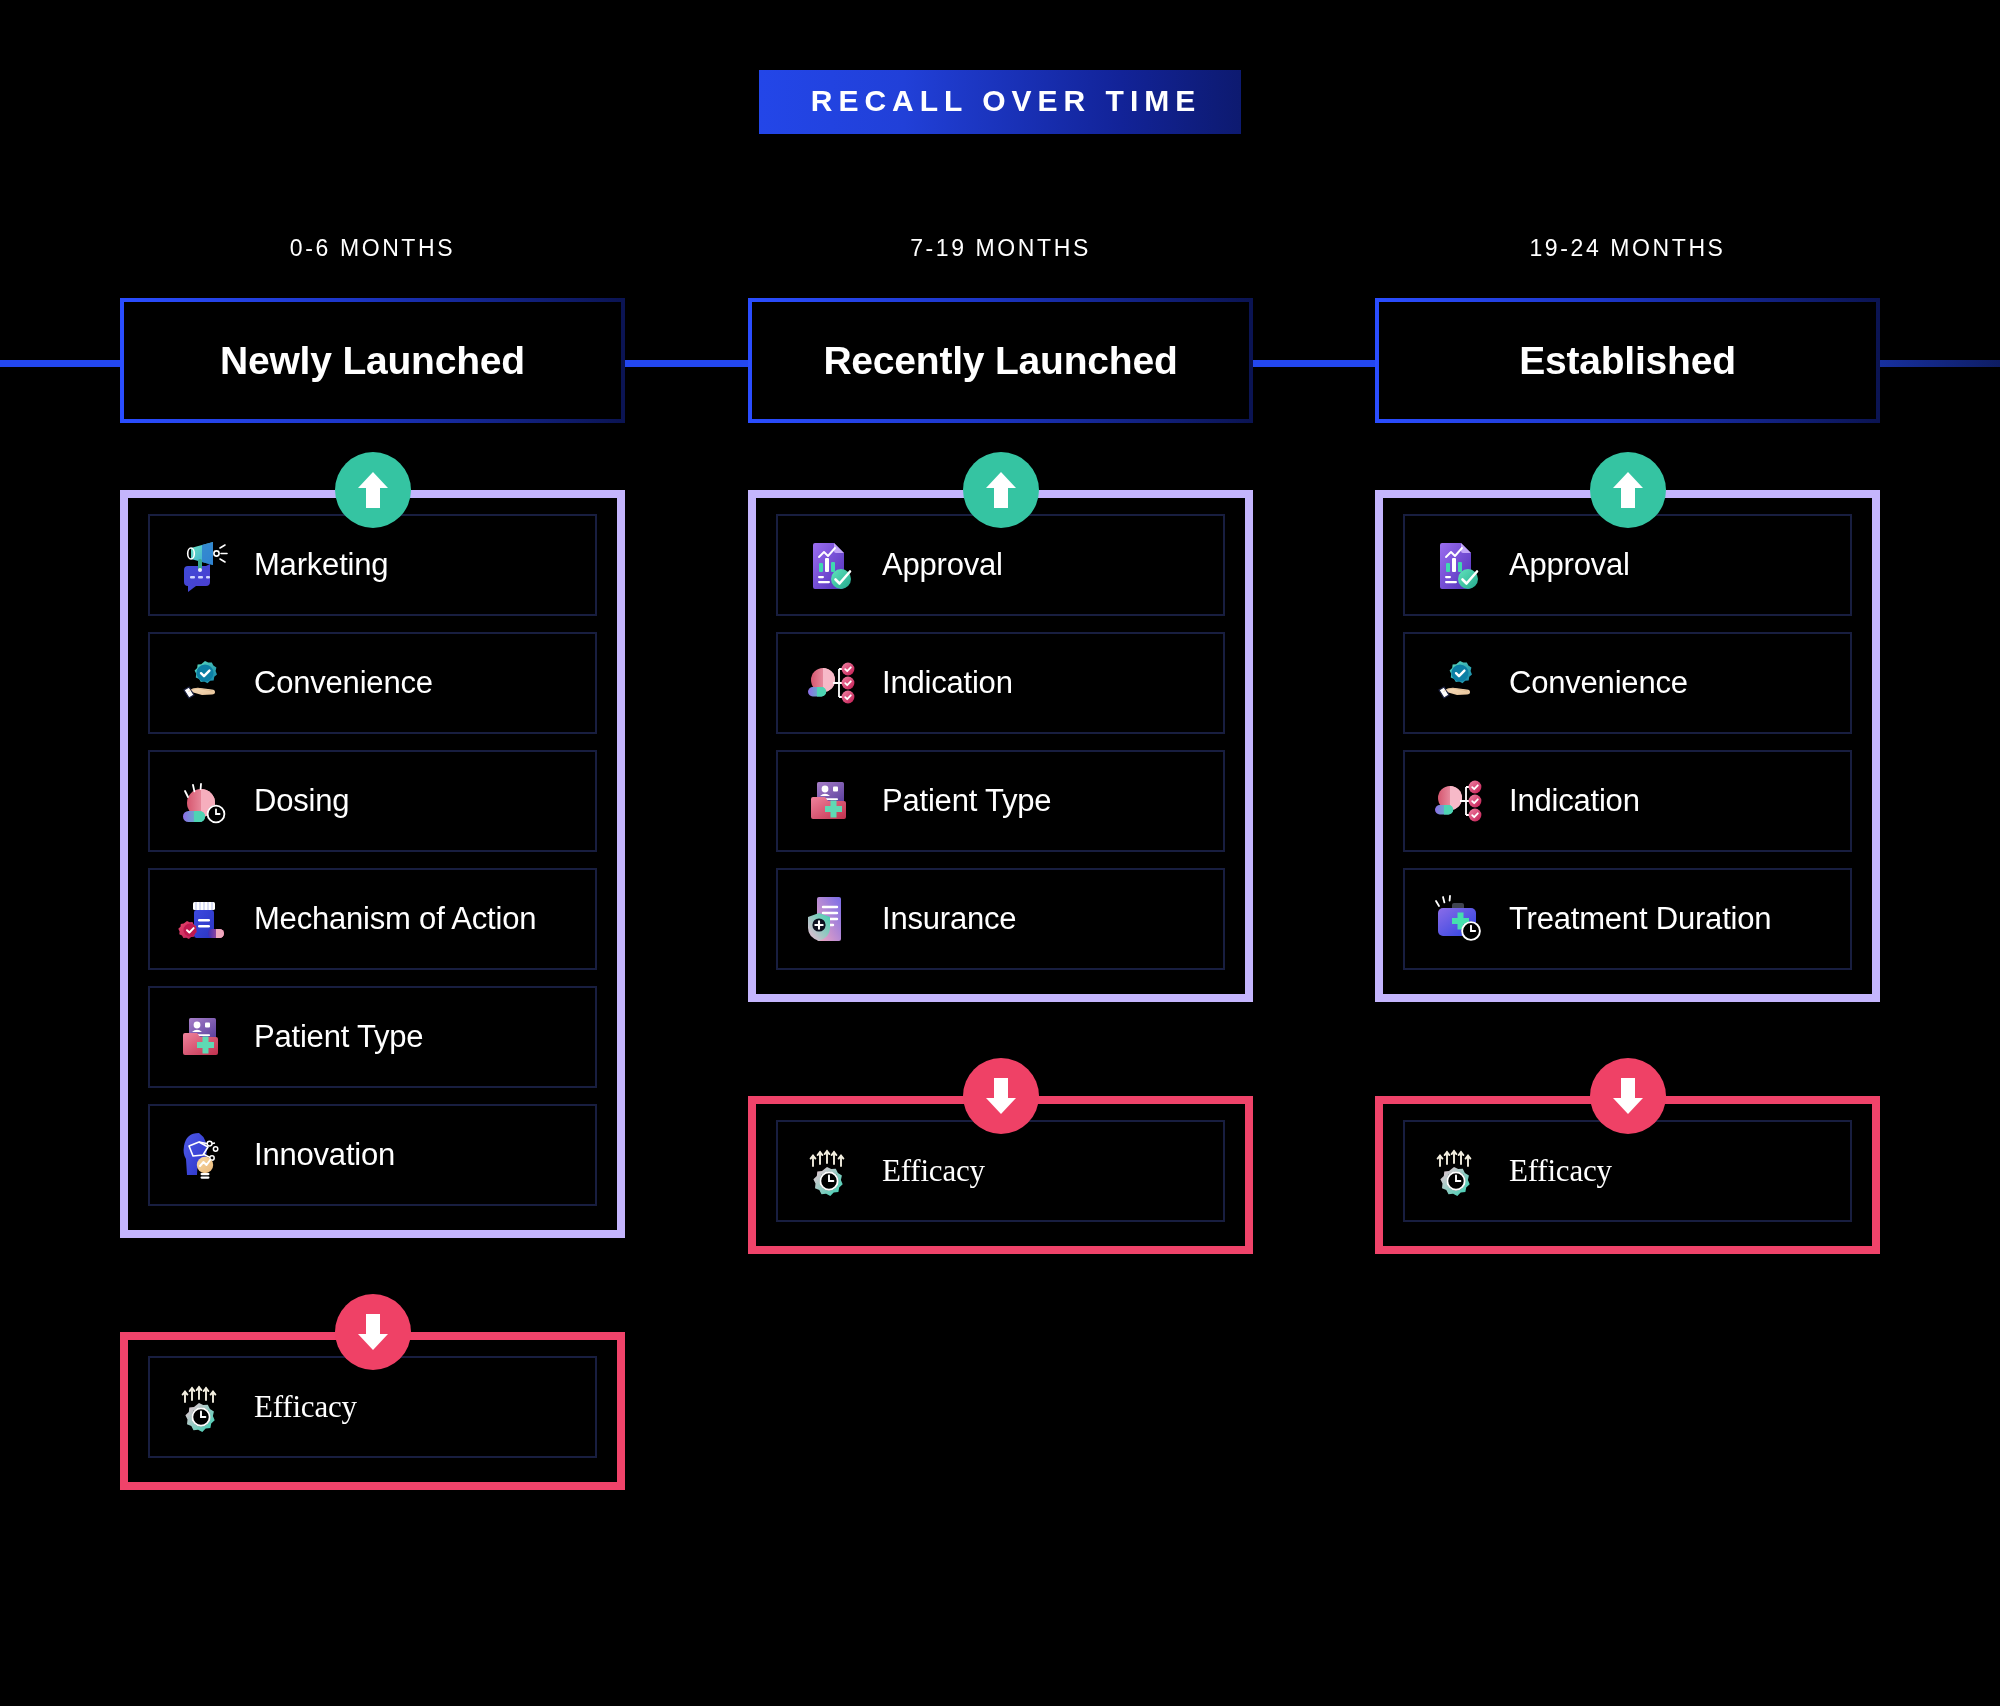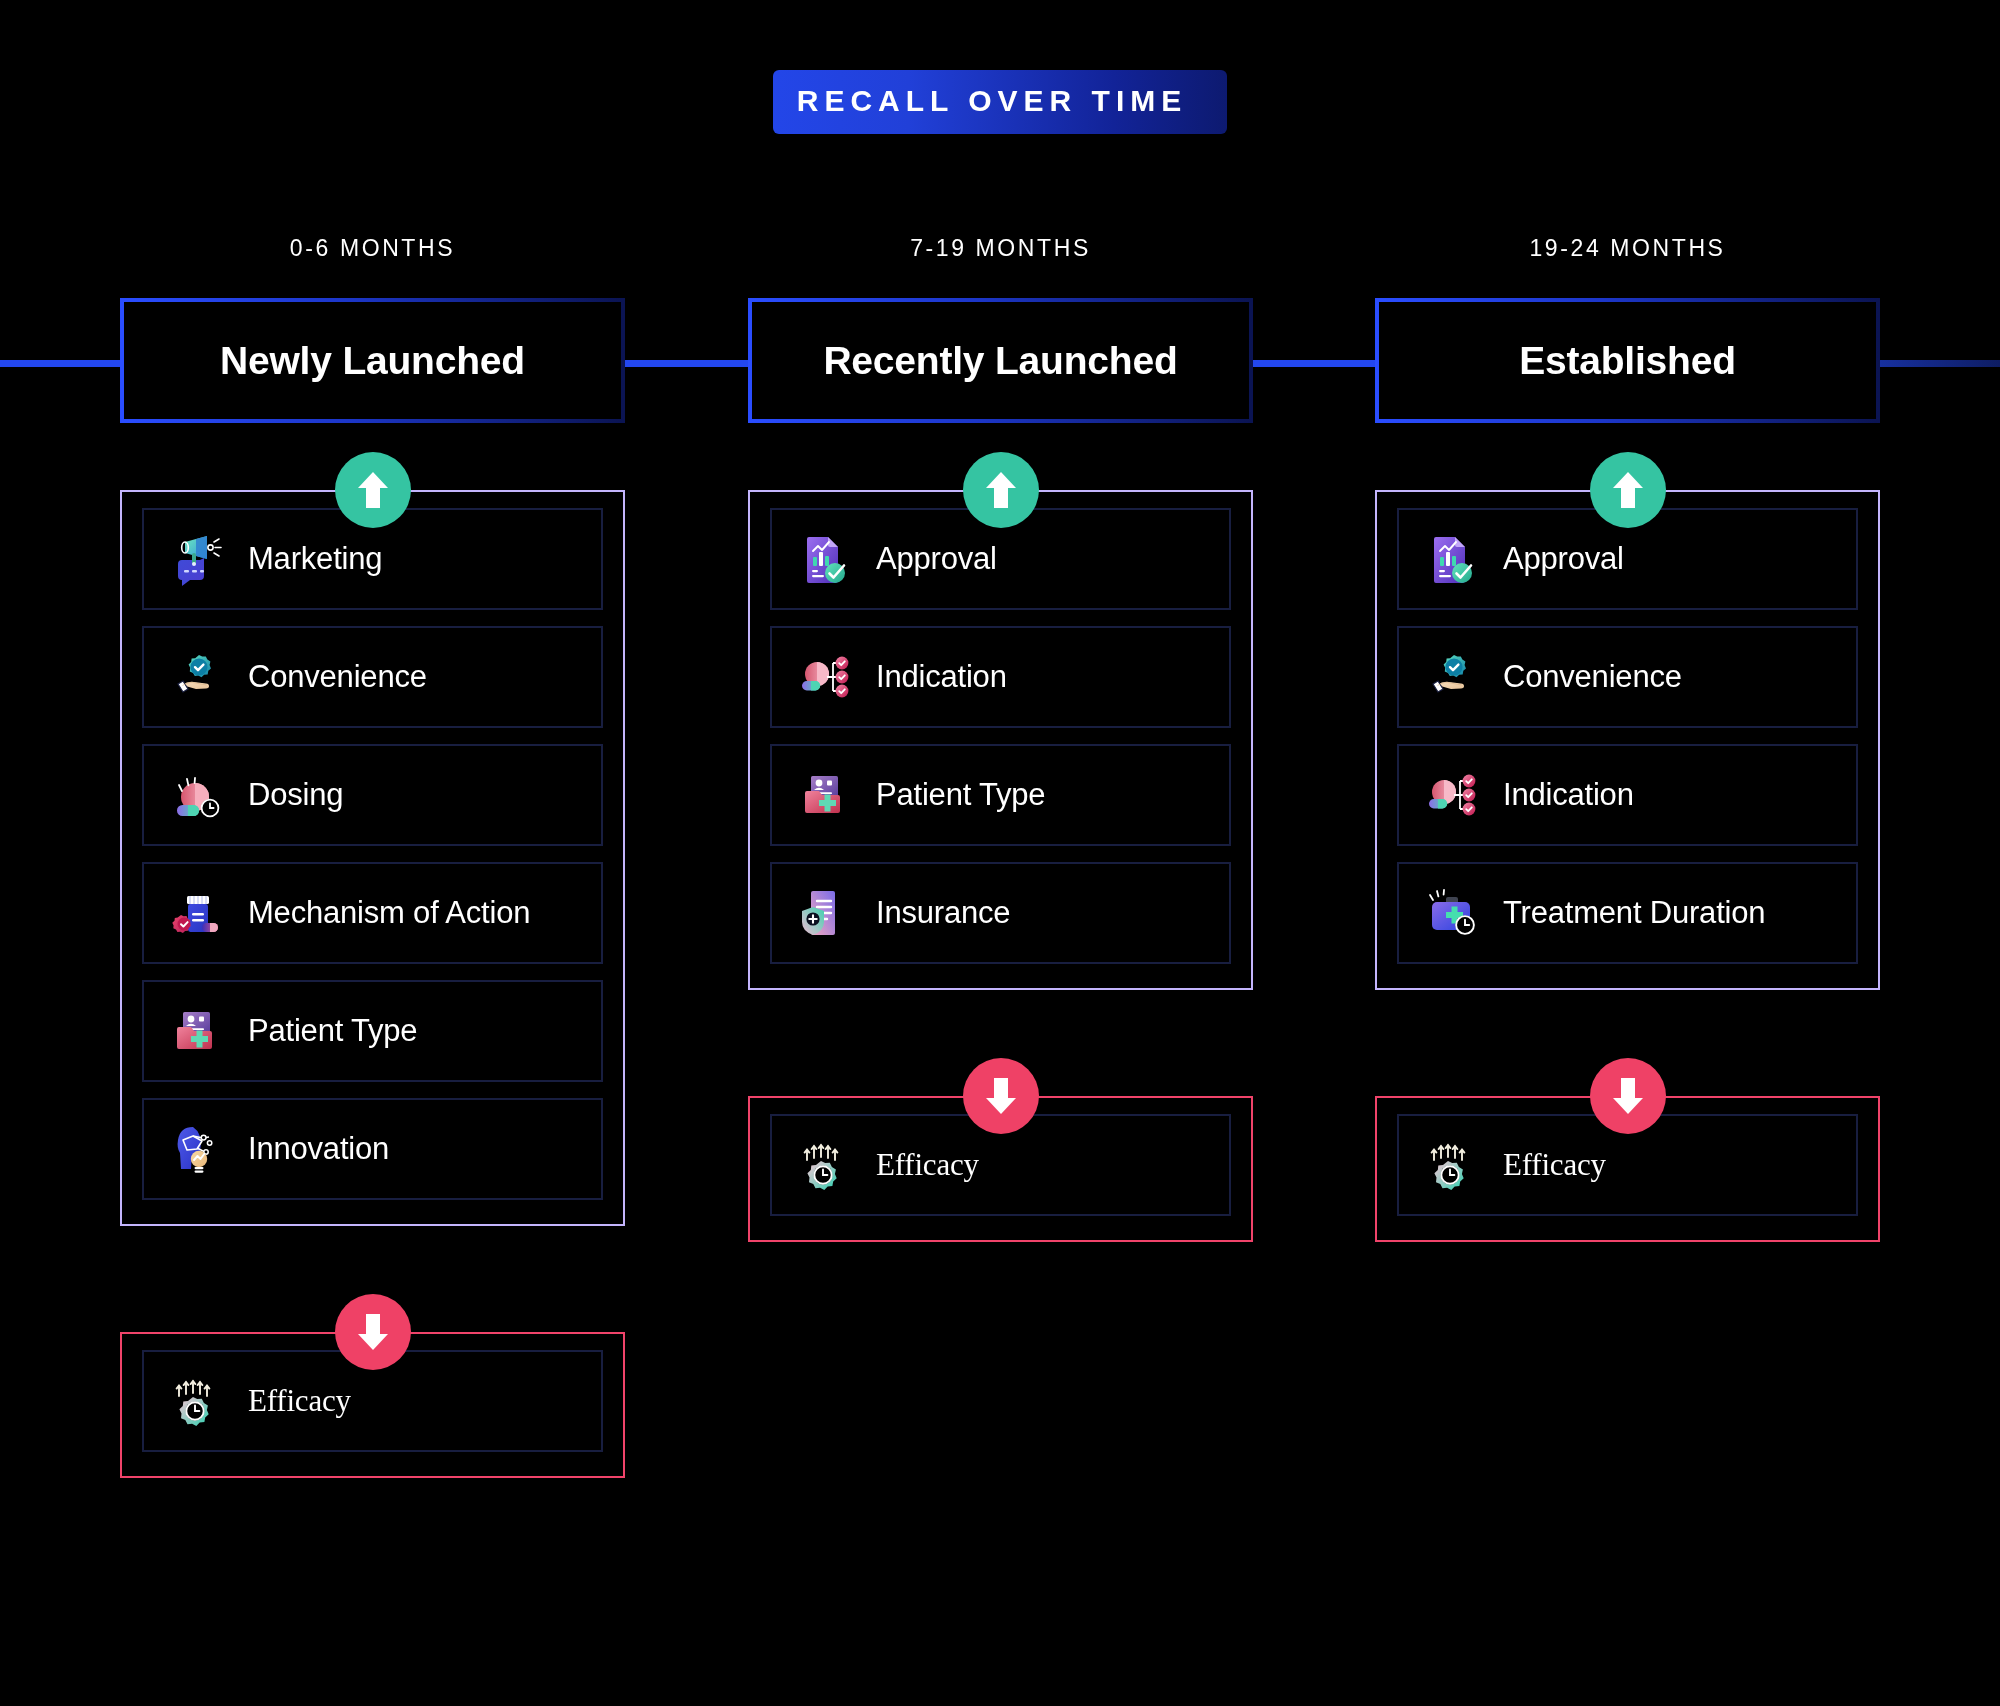--- a/index.html
+++ b/index.html
@@ -12,23 +12,22 @@
 
   .stage { position: relative; width: 2000px; height: 1706px; }
 
   
   .title-wrap {
     position: absolute; top: 70px; left: 0; width: 100%;
     display: flex; justify-content: center;
   }
   .title-banner {
     background: linear-gradient(90deg, #2346e8 0%, #2140d8 30%, #122398 75%, #0d1a70 100%);
-    padding: 16px 40px 18px 24px;
+    padding: 16px 40px 18px 52px;
     display: inline-block;
-    border-radius: 6px;
   }
   .title-banner span {
     color: #ffffff;
     font-size: 30px;
     font-weight: 700;
     letter-spacing: 6px;
     line-height: 1;
     display: block;
   }
 
@@ -83,21 +82,21 @@
     font-size: 39px;
     font-weight: 700;
     letter-spacing: -0.2px;
   }
 
   
   .group {
     position: absolute;
     left: 0;
     width: 505px;
-    border: 2px solid #c4b5fd;
+    border: 8px solid #c4b5fd;
     padding: 16px 20px;
   }
   .group.down { border-color: #f0436a; font-family: Liberation Serif, serif; }
 
   .badge {
     position: absolute;
     width: 76px; height: 76px;
     border-radius: 50%;
     left: 50%;
     transform: translateX(-50%);

